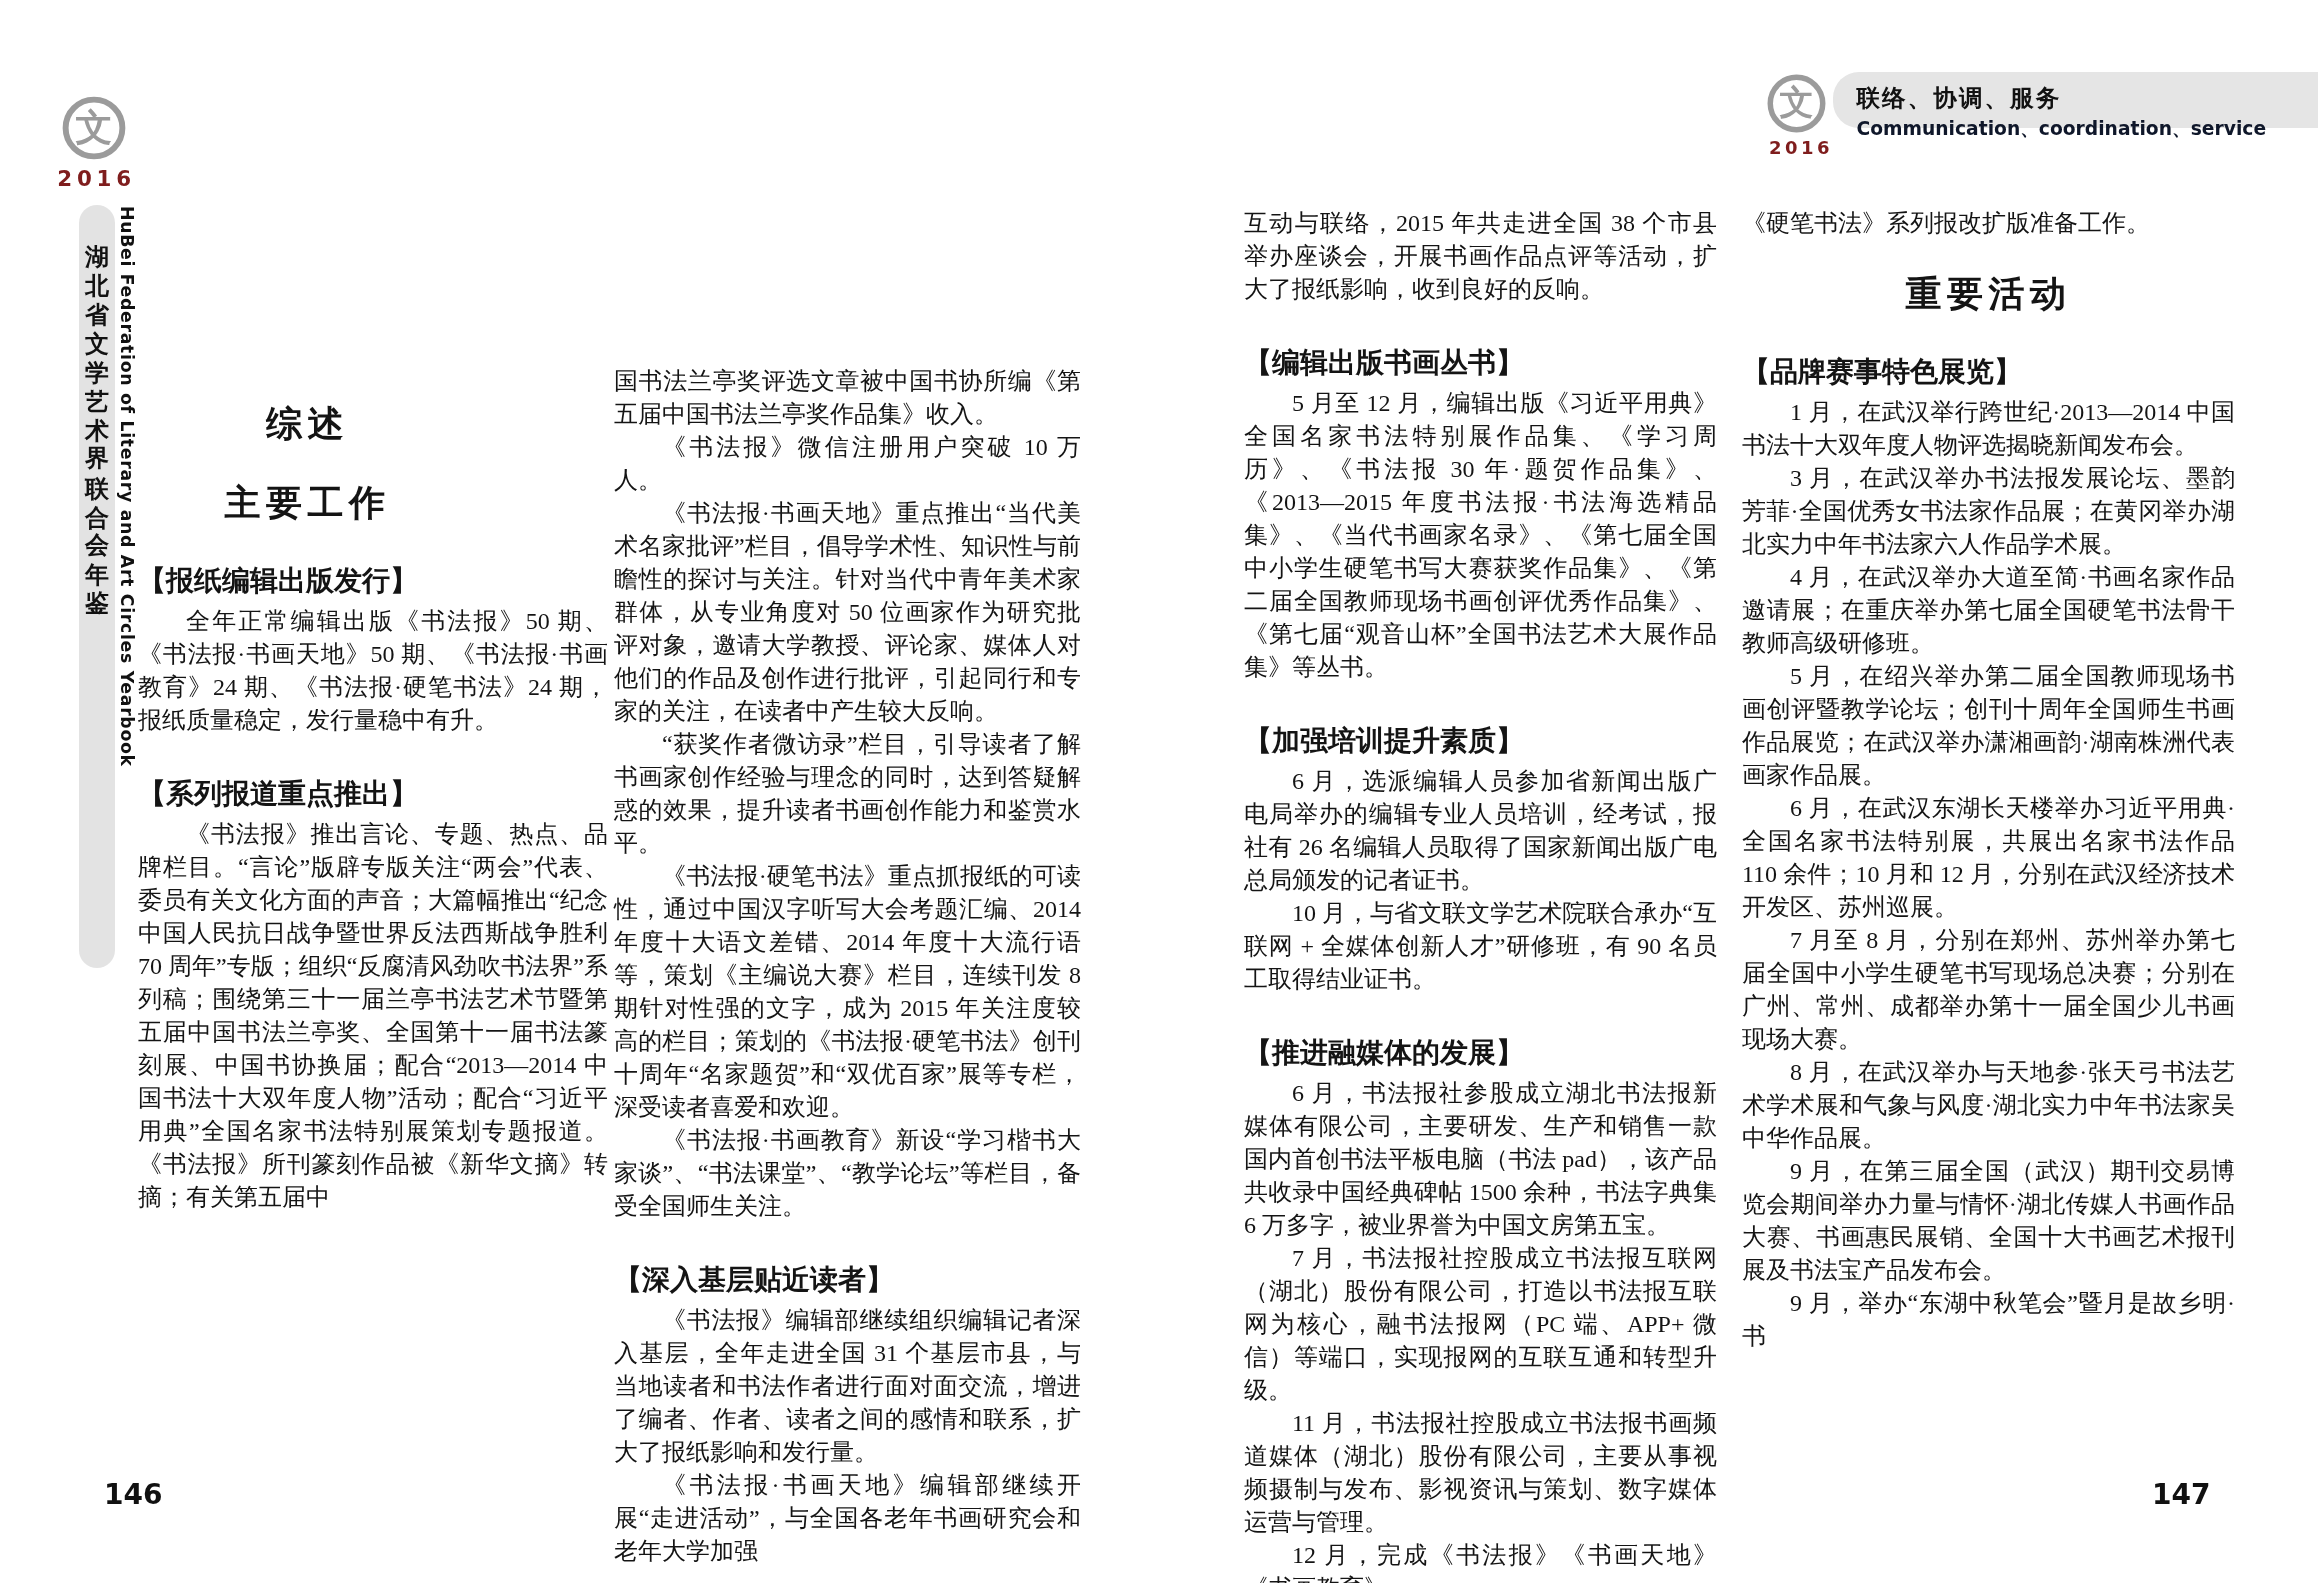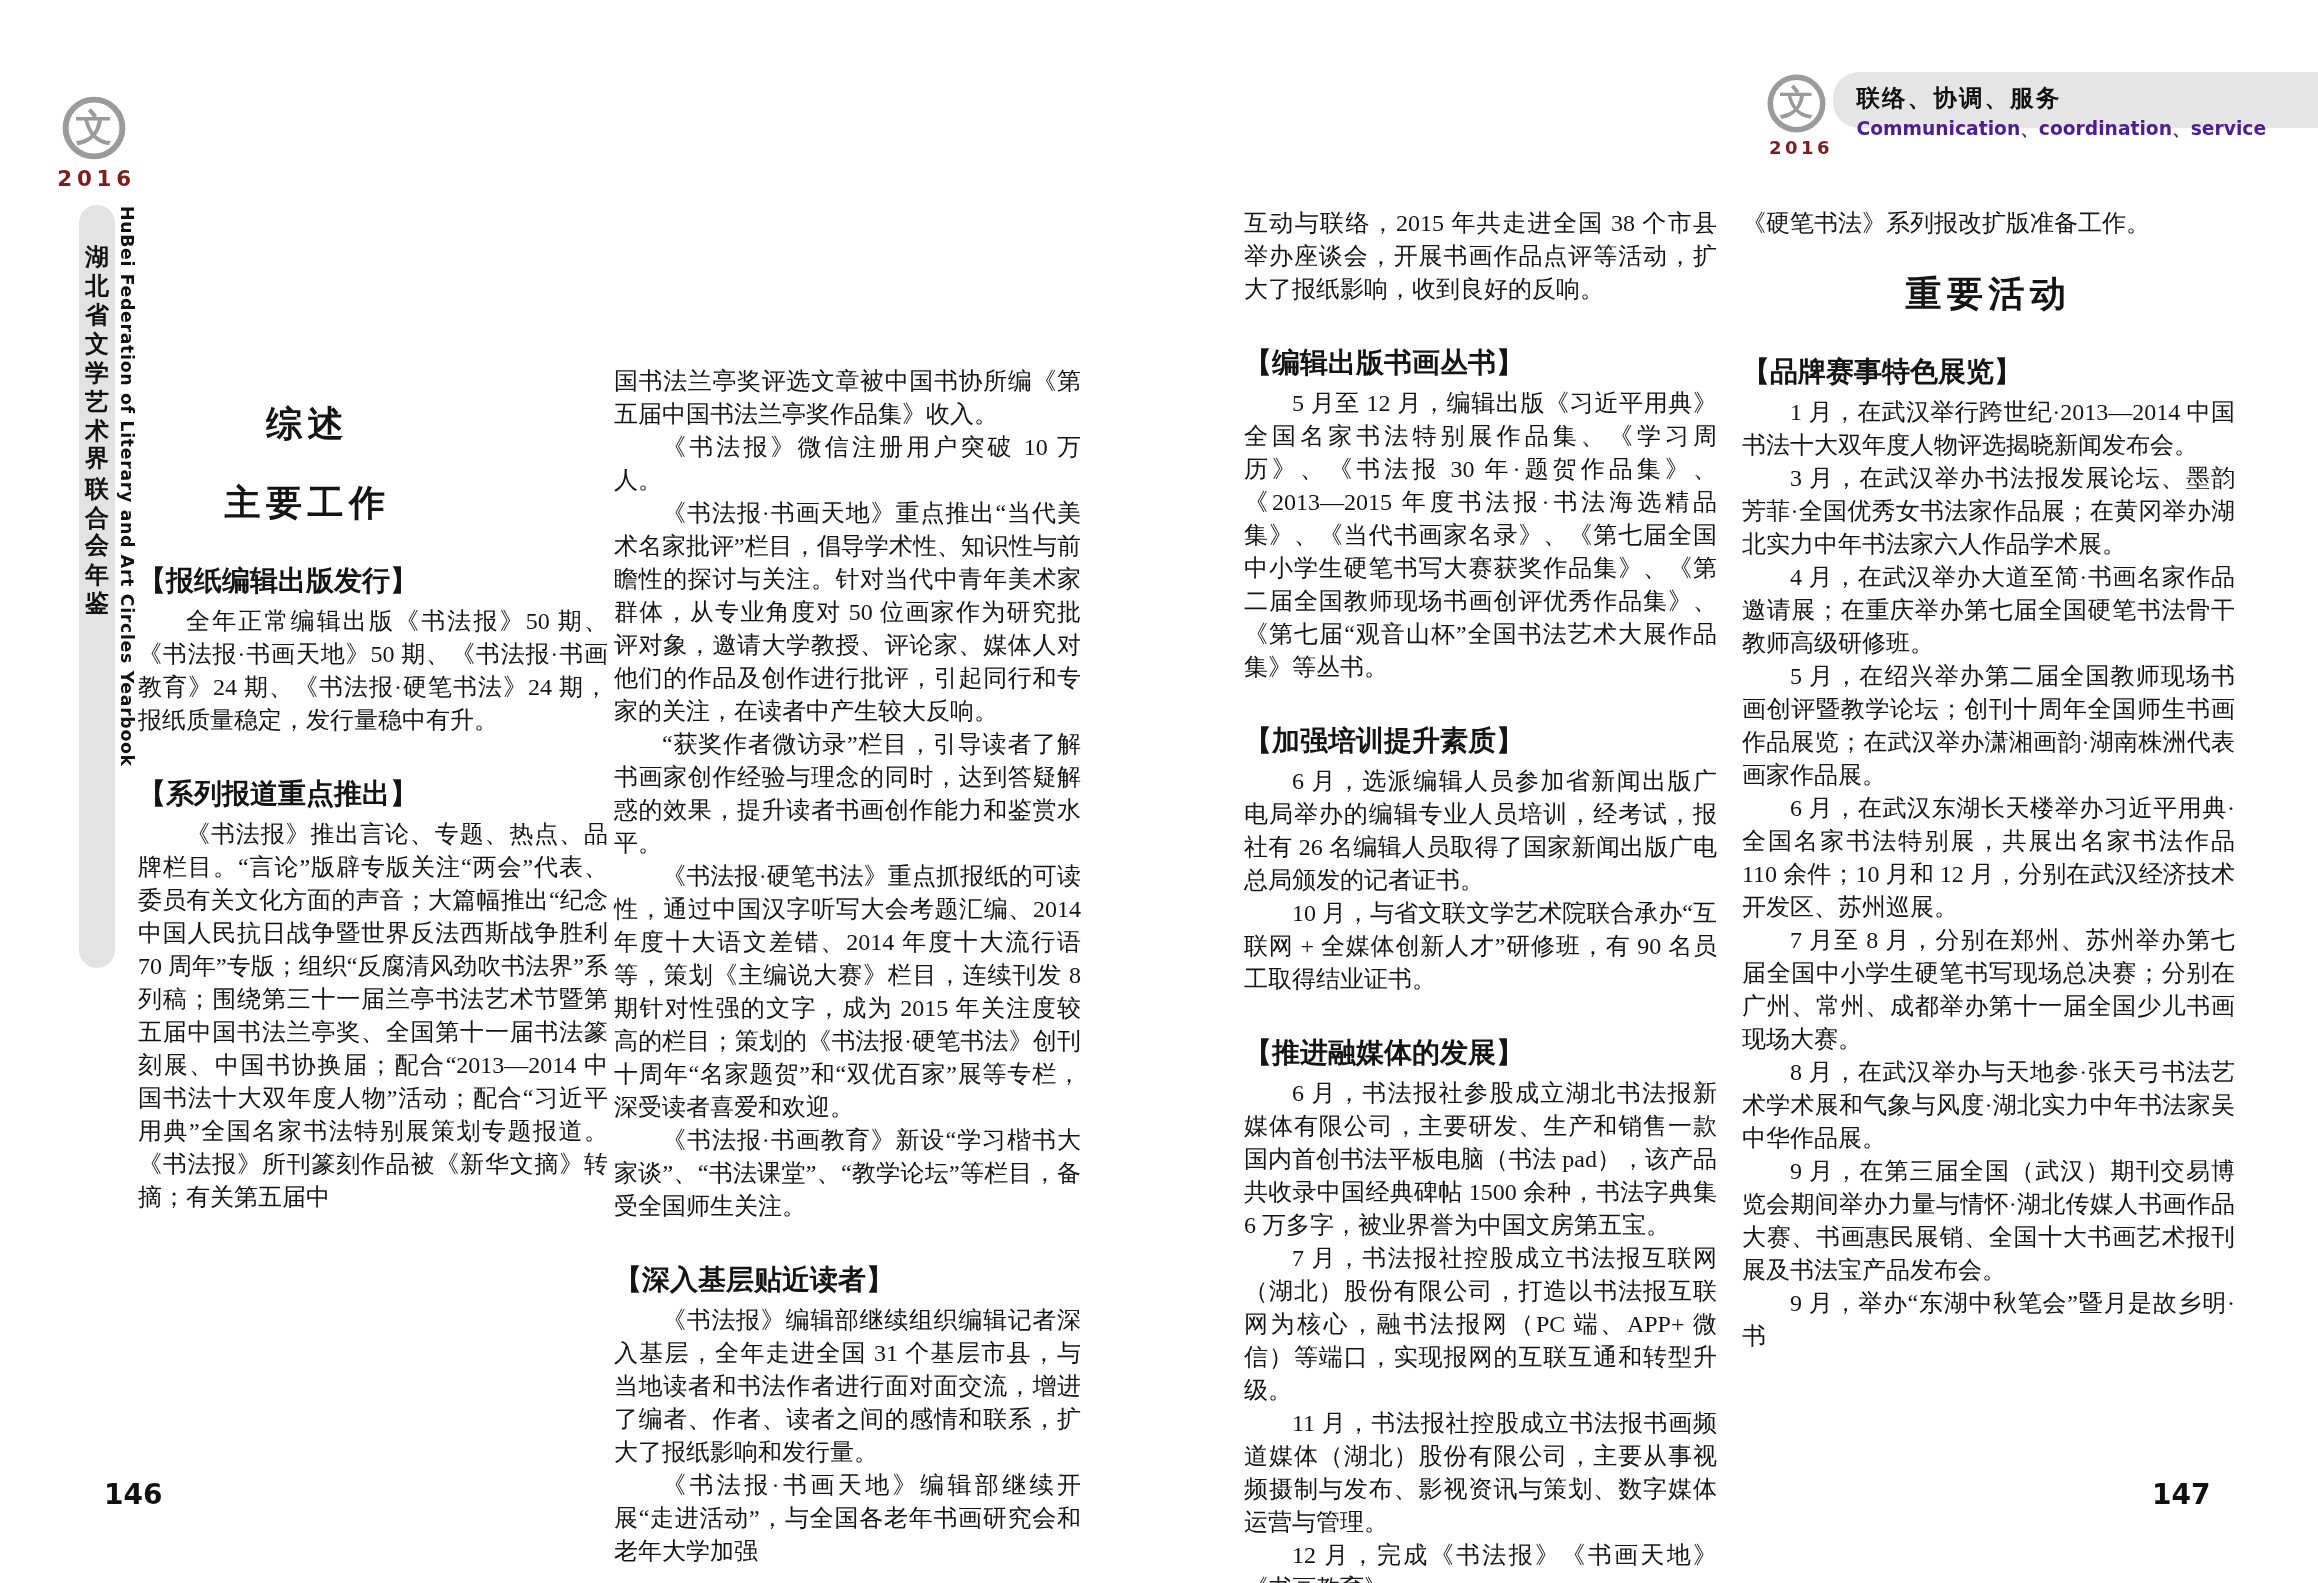--- a/index.html
+++ b/index.html
@@ -19,21 +19,21 @@
           font-weight:bold;font-size:24px;letter-spacing:29px;padding-top:19.4px;color:#111;}
   .v-english{position:absolute;left:117px;top:206px;height:763px;writing-mode:vertical-rl;
           font-family:"DejaVu Sans","Liberation Sans",sans-serif;font-weight:bold;
           font-size:17.3px;letter-spacing:0.7px;color:#111;}
   
   .tagbox{position:absolute;left:1833px;top:72px;width:486px;height:56px;background:#e5e5e5;
           border-radius:26px 0 0 26px;box-sizing:border-box;padding:9.7px 0 0 23.5px;}
   .tag-cn{font-family:"DejaVu Sans","Liberation Sans",sans-serif;font-weight:bold;
           font-size:23.5px;letter-spacing:2.1px;color:#111;}
   .tag-en{font-family:"DejaVu Sans","Liberation Sans",sans-serif;font-weight:bold;
-          font-size:18.7px;color:#4c1d95;margin-top:2.8px;}
+          font-size:18.7px;color:#0f172a;margin-top:2.8px;}
   
   .doc-title{position:absolute;left:138px;top:203px;width:919px;text-align:center;
           font-family:"DejaVu Serif","Liberation Serif",serif;font-weight:bold;
           font-size:47px;letter-spacing:11px;}
   .col{position:absolute;font-size:24px;line-height:33px;text-align:justify;
           text-justify:inter-ideograph;}
   .col-l1{left:138px;top:402px;width:470px;}
   .col-l2{left:614px;top:365px;width:467px;}
   .col-r1{left:1244px;top:207px;width:473px;}
   .col-r2{left:1742px;top:207px;width:493px;}

